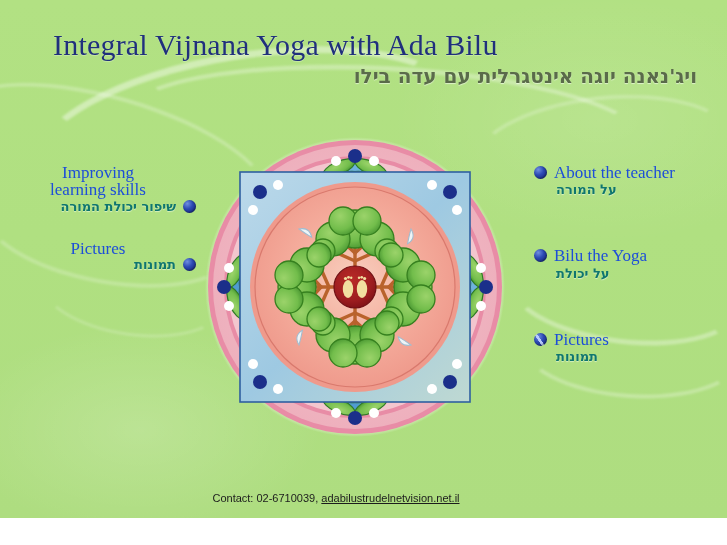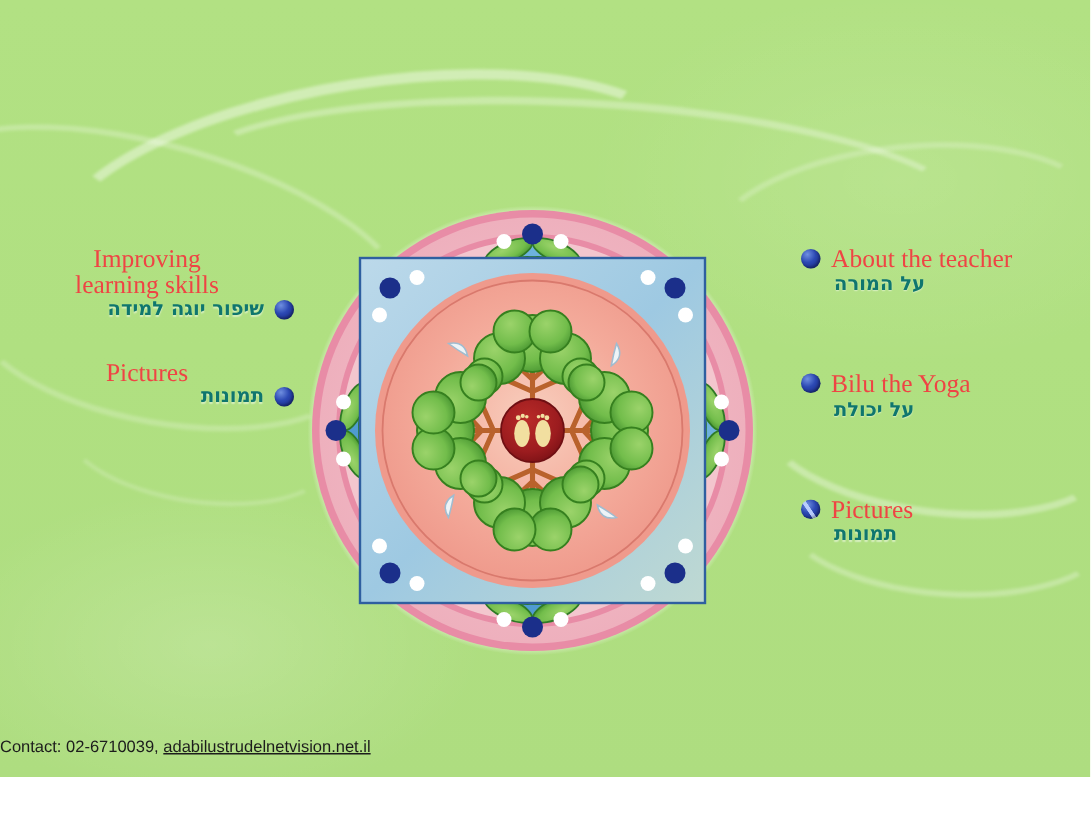--- a/index.html
+++ b/index.html
@@ -55,21 +55,21 @@
   #nav-right{left:534px;top:164px;width:193px;text-align:left;}
 
   .navitem{margin-bottom:4px;cursor:pointer;}
   #nav-left .navitem{display:block;}
   .row{display:flex;align-items:center;gap:7px;text-align:right;}
   #nav-left .row{justify-content:flex-end;}
   #nav-right .row{justify-content:flex-start;}
 
   .en{
     font-family:"Liberation Serif", serif;
-    font-size:17px;color:#ef4444;line-height:1.02;white-space:pre-line;
+    font-size:17px;color:#1d4ed8;line-height:1.02;white-space:pre-line;
   }
   #nav-left .en{text-align:center;display:block;width:100%;}
   .he{
     font-family:"DejaVu Sans", sans-serif;
     direction:rtl;font-size:13px;font-weight:700;color:#0f766e;
     text-shadow:0 1px 1px rgba(255,255,255,.5);
   }
   #nav-right .he{display:block;padding-left:22px;margin-top:1px;}
 
   .bullet{
@@ -83,21 +83,21 @@
       linear-gradient(56deg, rgba(0,0,0,0) 36%, rgba(190,210,255,.95) 38%, rgba(190,210,255,.95) 50%, rgba(0,0,0,0) 52%),
       radial-gradient(circle at 33% 28%, #6f8fe0 0%, #2c49b4 42%, #16257e 100%);
   }
 
   
   #mandala{position:absolute;left:205px;top:137px;width:300px;height:300px;}
   #mandala svg{display:block;}
 
   
   #footer{
-    position:absolute;left:0;top:492px;width:672px;
+    position:absolute;left:0;top:492px;width:672px;text-align:center;
     font-family:"Liberation Sans", sans-serif;
     font-size:11px;color:#1c1c1c;
   }
   #footer a{color:#1c1c1c;text-decoration:underline;}
 </style>
 </head>
 <body>
 
 <div id="page">
 
@@ -105,28 +105,32 @@
     <div class="swirl sw1"></div>
     <div class="swirl sw2"></div>
     <div class="swirl sw3"></div>
     <div class="swirl sw4"></div>
     <div class="swirl sw5"></div>
     <div class="swirl sw6"></div>
     <div class="swirl sw7"></div>
     <div class="swirl sw8"></div>
   </div>
 
+  <div id="heading">
+    <h1 id="title">Integral Vijnana Yoga with Ada Bilu</h1>
+    <div id="title-he">ויג'נאנה יוגה אינטגרלית עם עדה בילו</div>
+  </div>
 
   <div class="nav" id="nav-left">
 
     <div class="navitem" style="margin-bottom:26px;">
       <span class="en">Improving
 learning skills</span>
       <div class="row">
-        <span class="he">שיפור יוגה למידה</span>
+        <span class="he">שיפור יכולת המורה</span>
         <span class="bullet"></span>
       </div>
     </div>
 
     <div class="navitem">
       <span class="en">Pictures</span>
       <div class="row">
         <span class="he">תמונות</span>
         <span class="bullet"></span>
       </div>

